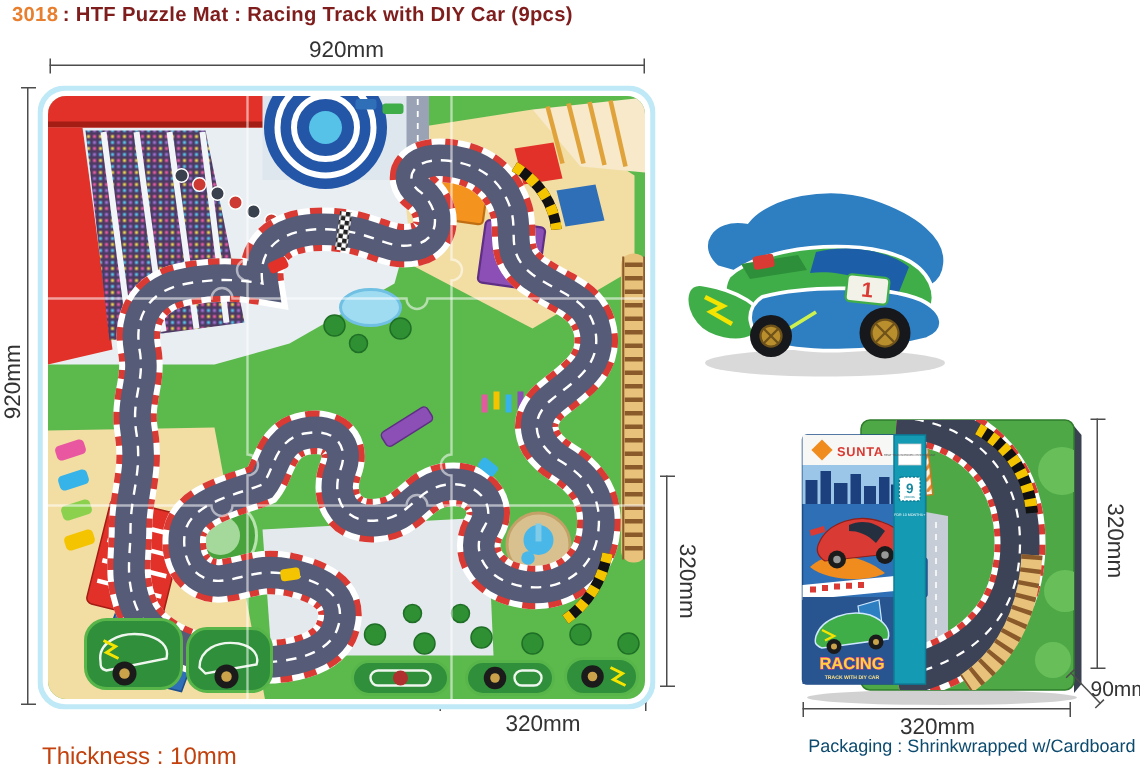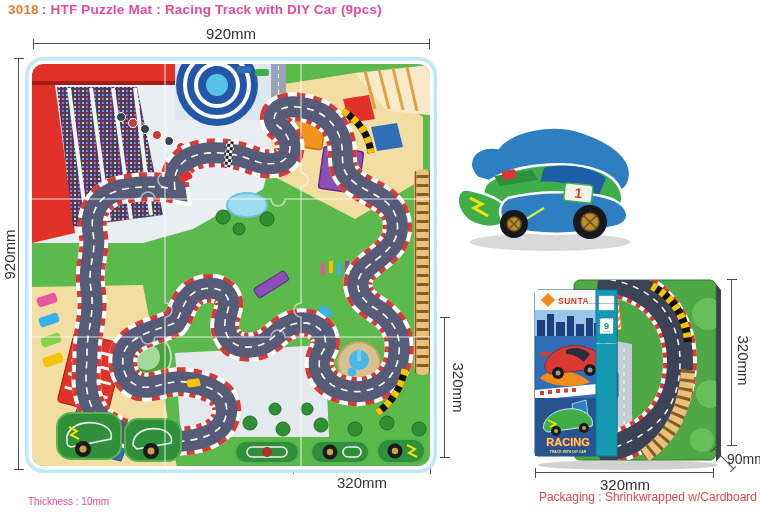--- a/index.html
+++ b/index.html
@@ -1,39 +1,39 @@
 <!DOCTYPE html>
 <html><head>
 <meta charset="utf-8">
 <style>
   html,body{margin:0;padding:0;background:#fff;}
   .page{position:relative;width:760px;height:517px;background:#ffffff;overflow:hidden;
         font-family:"Liberation Sans",sans-serif;}
   .title{position:absolute;left:8px;top:2px;font-size:13.5px;font-weight:bold;letter-spacing:.2px;white-space:nowrap;}
   .title .code{color:#e87f2e;text-align:center;}
-  .title .rest{color:#ec4899;margin-left:3px;margin-top:10px;}
+  .title .rest{color:#7f1d1d;margin-left:3px;margin-top:10px;}
 
   
   .dim-h{position:absolute;height:0;border-top:1.2px solid #4d4d4d;}
   .dim-h::before,.dim-h::after{content:"";position:absolute;top:-5px;width:1.2px;height:10px;background:#4d4d4d;}
   .dim-h::before{left:0;} .dim-h::after{right:0;}
   .dim-v{position:absolute;width:0;border-left:1.2px solid #4d4d4d;}
   .dim-v::before,.dim-v::after{content:"";position:absolute;left:-5px;width:10px;height:1.2px;background:#4d4d4d;}
   .dim-v::before{top:0;} .dim-v::after{bottom:0;}
   .dim-d{position:absolute;height:0;border-top:1.2px solid #4d4d4d;transform-origin:0 0;}
   .dim-d::before,.dim-d::after{content:"";position:absolute;top:-4px;width:1.2px;height:8px;background:#4d4d4d;}
   .dim-d::before{left:0;} .dim-d::after{right:0;}
 
   .dim-label{position:absolute;font-size:15px;color:#333;text-align:center;white-space:nowrap;}
   .rot-cw{transform:rotate(90deg);}
   .rot-ccw{transform:rotate(-90deg);}
   .w96{width:96px;}
 
-  .note{position:absolute;font-size:10px;color:#ec4899;white-space:nowrap;}
-  .notes-right{position:absolute;right:3px;top:491px;text-align:right;font-size:12px;color:#ef4444;line-height:13px;}
+  .note{position:absolute;font-size:16px;color:#c2410c;white-space:nowrap;}
+  .notes-right{position:absolute;right:3px;top:491px;text-align:right;font-size:12px;color:#0c4a6e;line-height:13px;}
 
   svg{position:absolute;display:block;}
   text{font-family:"Liberation Sans",sans-serif;}
 </style>
 </head>
 <body>
 
 <div class="page">
 
   <div class="title">

